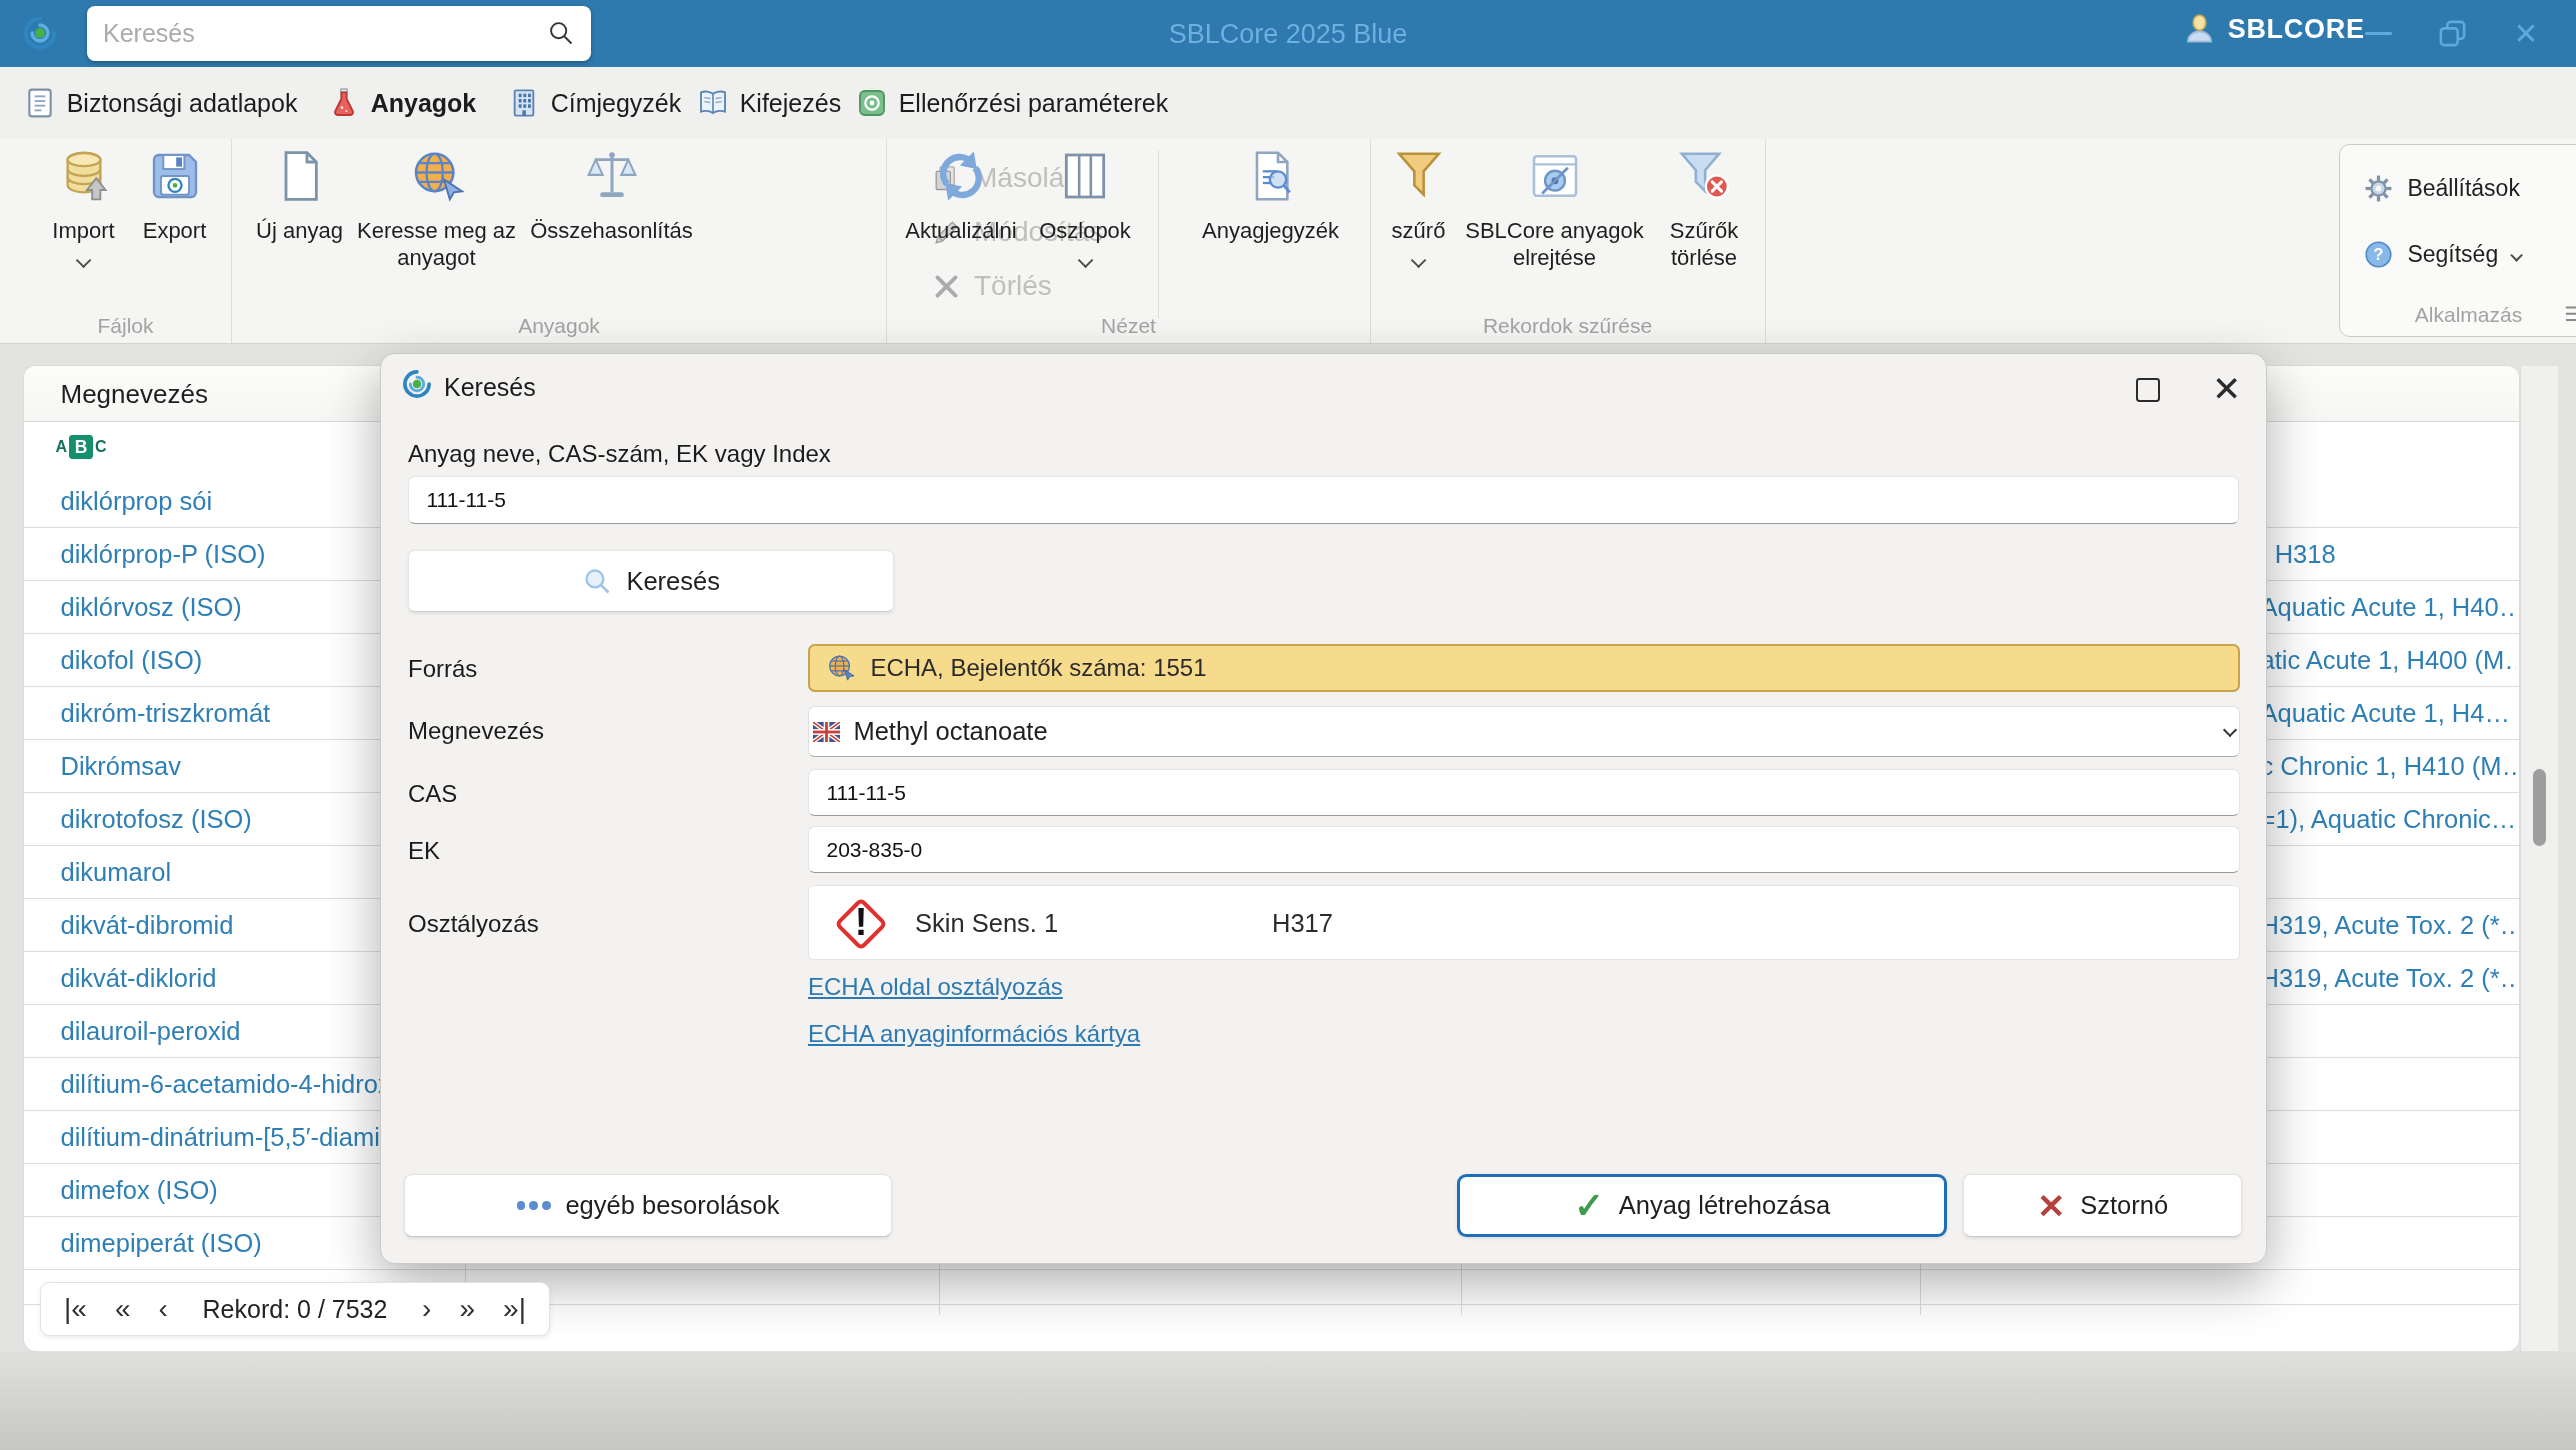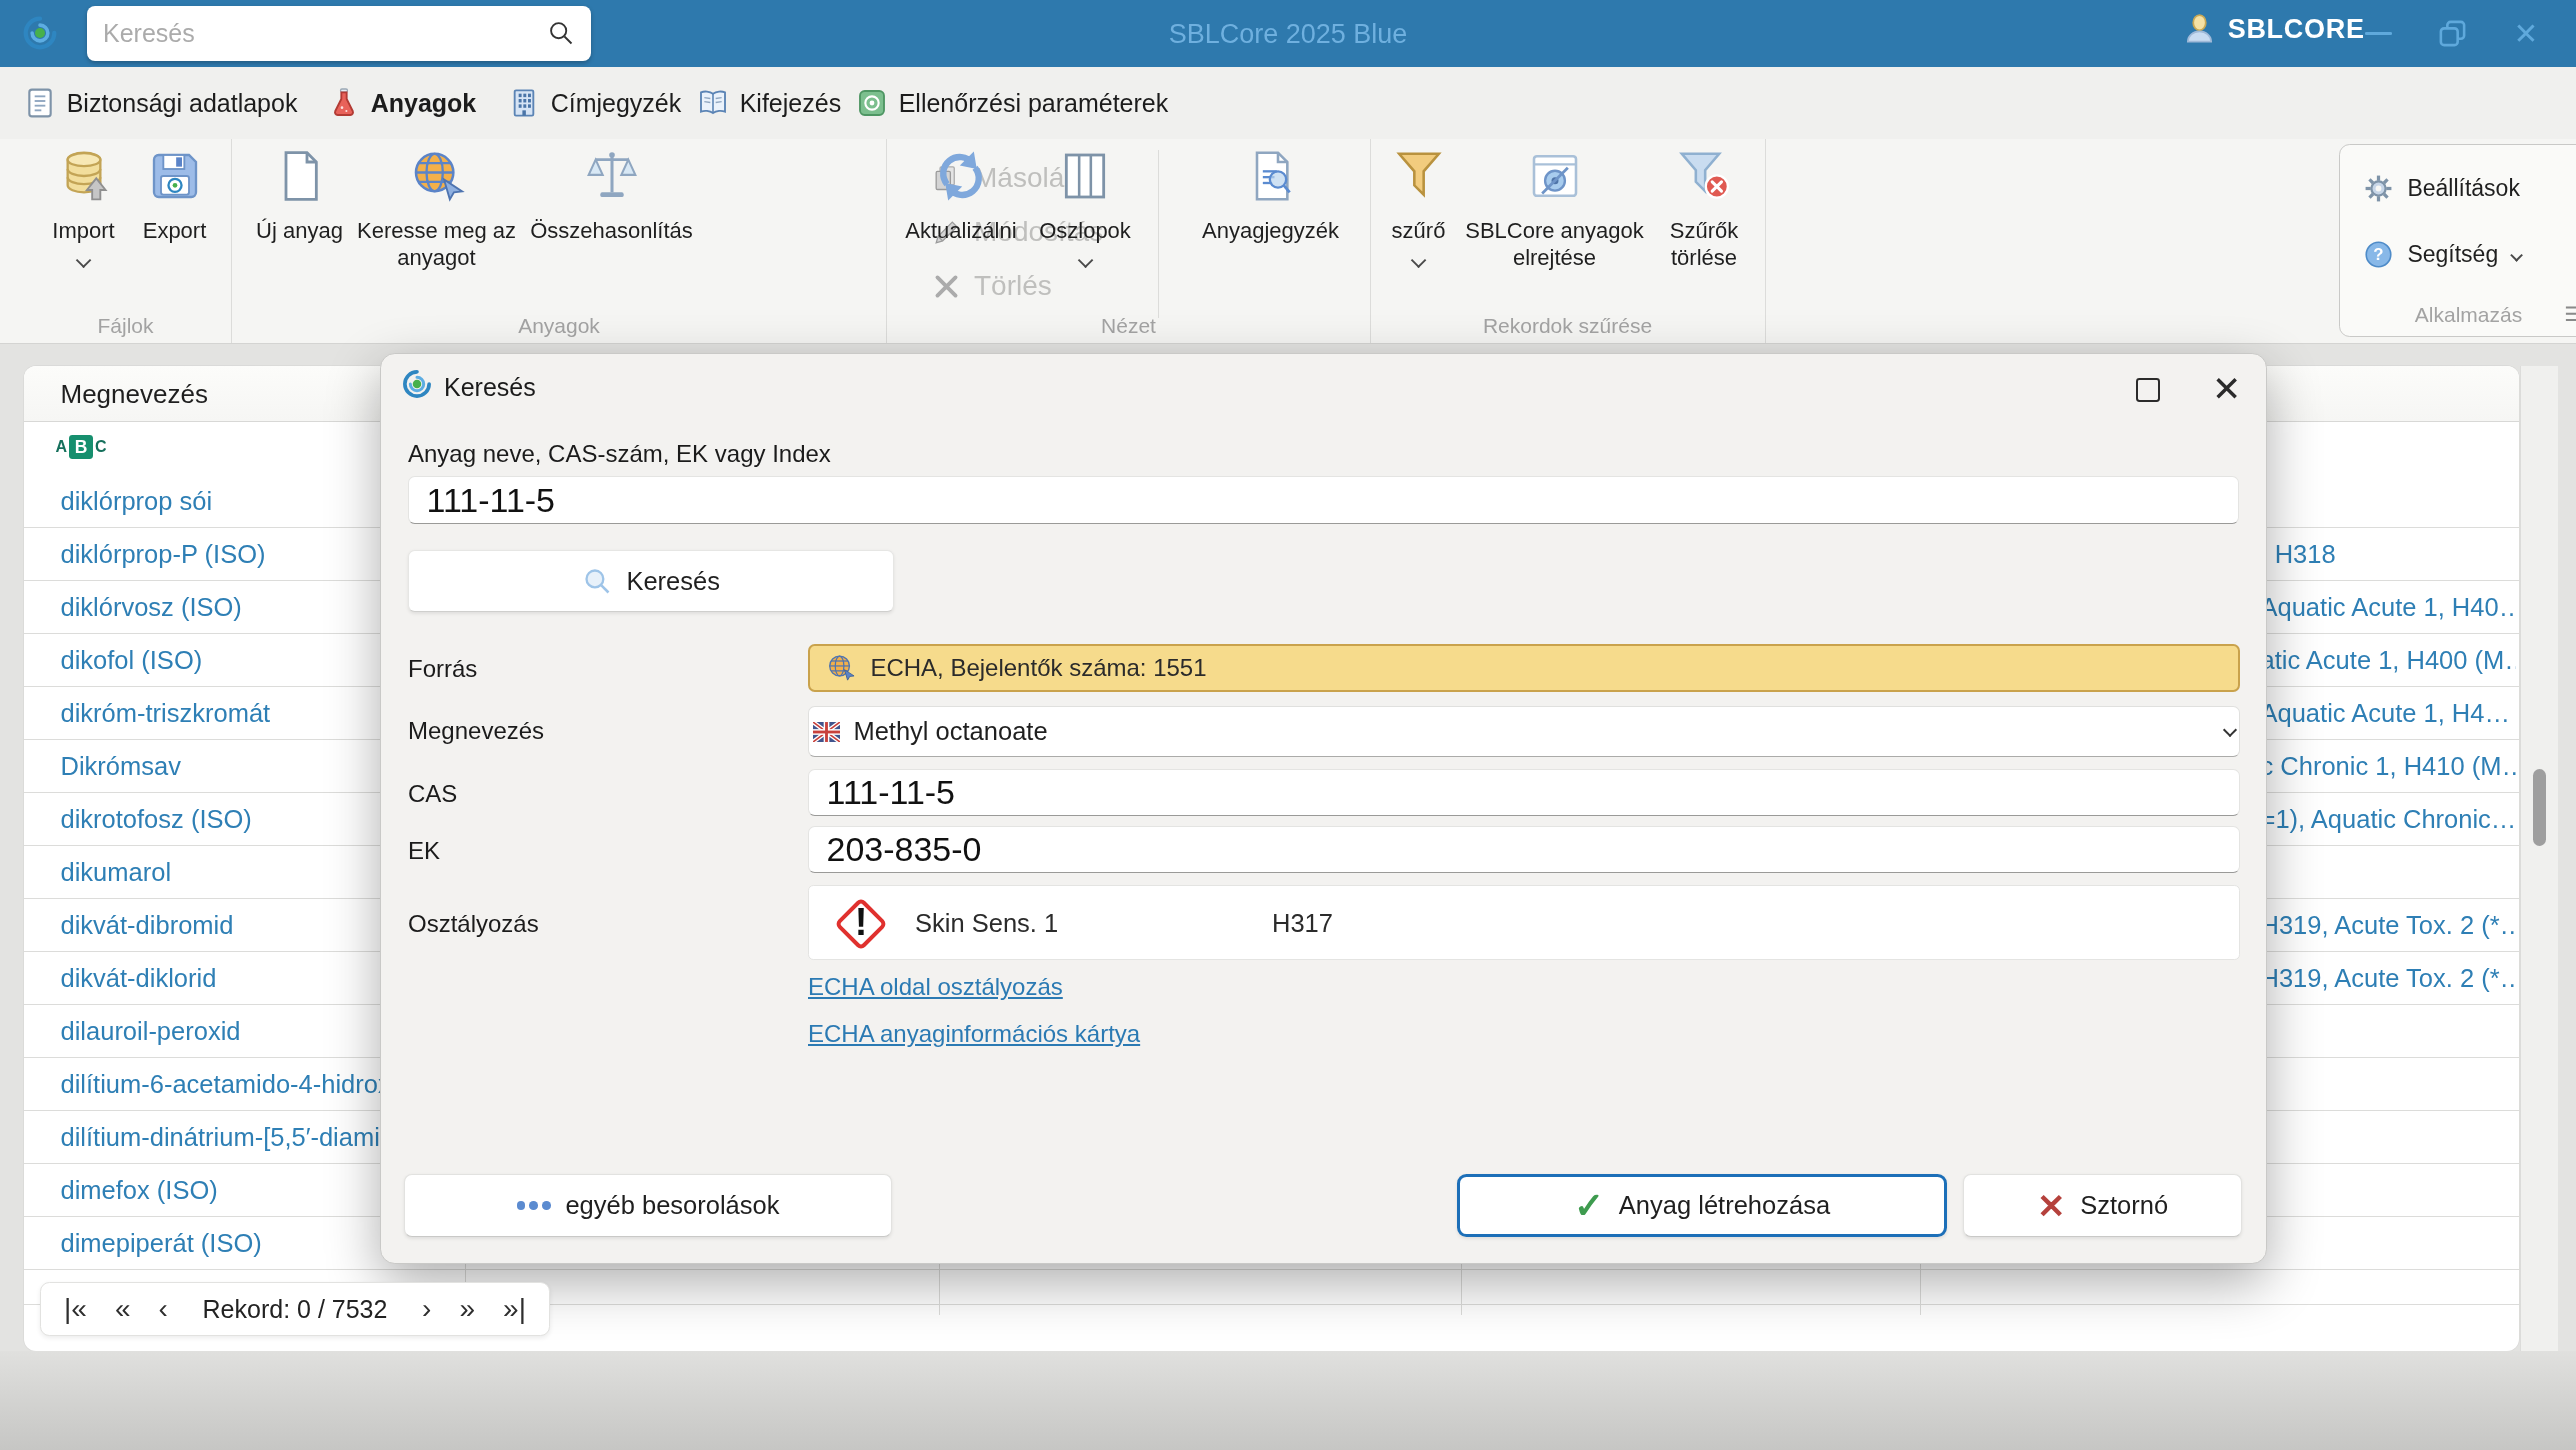--- a/index.html
+++ b/index.html
@@ -73,21 +73,21 @@
 
   
   .dialog { position:absolute; left:380px; top:353px; width:1887px; height:911px; background:#F3F2F0; border:0.7px solid #C9C9C7;
             border-radius:14.8px; box-shadow:0 19px 54px rgba(0,0,0,.32); z-index:10; }
   .dlg-logo { position:absolute; left:19px; top:13.4px; width:34px; height:34px; }
   .dlg-title { position:absolute; left:63px; top:19px; font-size:25px; color:#1b1b1b; }
   .dlg-max { position:absolute; left:1755px; top:24px; width:24px; height:24px; border:2px solid #2b2b2b; border-radius:3.4px; }
   .dlg-close { position:absolute; left:1831px; top:14.8px; font-size:35px; color:#2b2b2b; }
   .dlg-label { position:absolute; left:27px; font-size:24px; color:#1b1b1b; }
   .in { position:absolute; background:#fff; border:0.7px solid #E4E4E2; border-bottom:1.3px solid #9a9a98; border-radius:6.7px;
-        display:flex; align-items:center; padding:0 17.5px; font-size:34px; color:#111; }
+        display:flex; align-items:center; padding:0 17.5px; font-size:21px; color:#111; }
   .dlg-search-btn { position:absolute; left:27px; top:196px; width:486px; height:62px; background:#fff; border:0.7px solid #E6E6E4;
         border-bottom:1.3px solid #CFCFCD; border-radius:6.7px; box-shadow:0 1.3px 3.4px rgba(0,0,0,.08);
         display:flex; align-items:center; justify-content:center; gap:13.4px; font-size:25.5px; }
   .field-amber { position:absolute; left:427px; top:290px; width:1432px; height:48px; background:#F6DB8C; border:2px solid #C9A24C;
         border-radius:6.7px; display:flex; align-items:center; gap:14.8px; padding:0 16px; font-size:24px; color:#2b2b2b; }
   .field-dd { position:absolute; left:427px; top:352px; width:1432px; height:51px; background:#fff; border:0.7px solid #E0E0DE;
         border-bottom:1.3px solid #ABABA9; border-radius:6.7px; display:flex; align-items:center; gap:13.4px; padding:0 4px; font-size:25.5px; }
   .field-dd .chev { margin:0 0 4px auto; width:10px; height:10px; border-width:2px; border-color:#333; }
   .class-panel { position:absolute; left:427px; top:531px; width:1432px; height:75px; background:#fff; border:0.7px solid #E4E4E2; border-radius:5.4px; }
   .ghs { position:absolute; left:24px; top:9.4px; width:56px; height:56px; }

